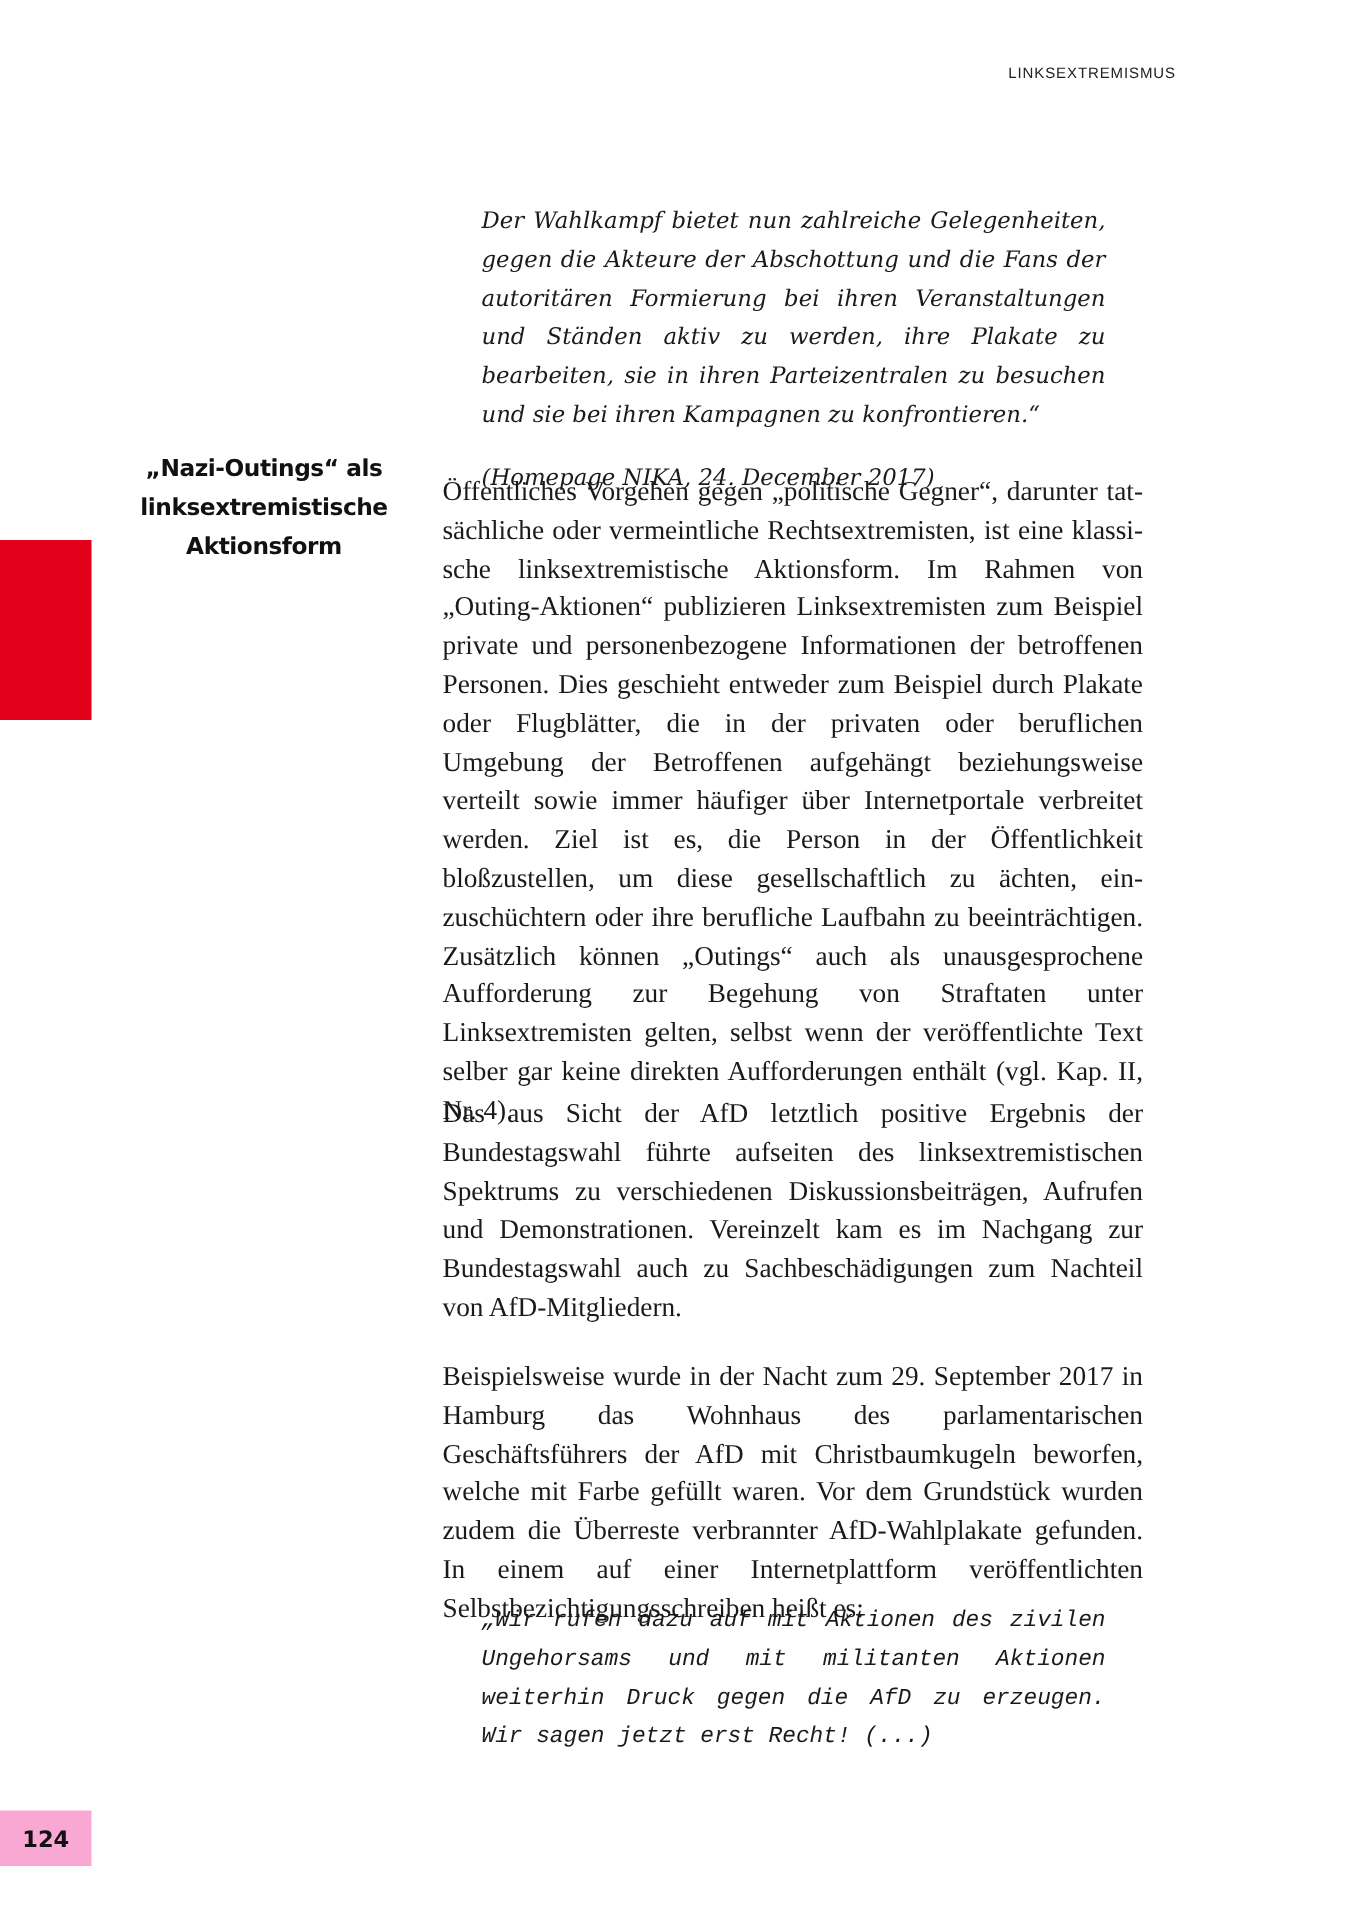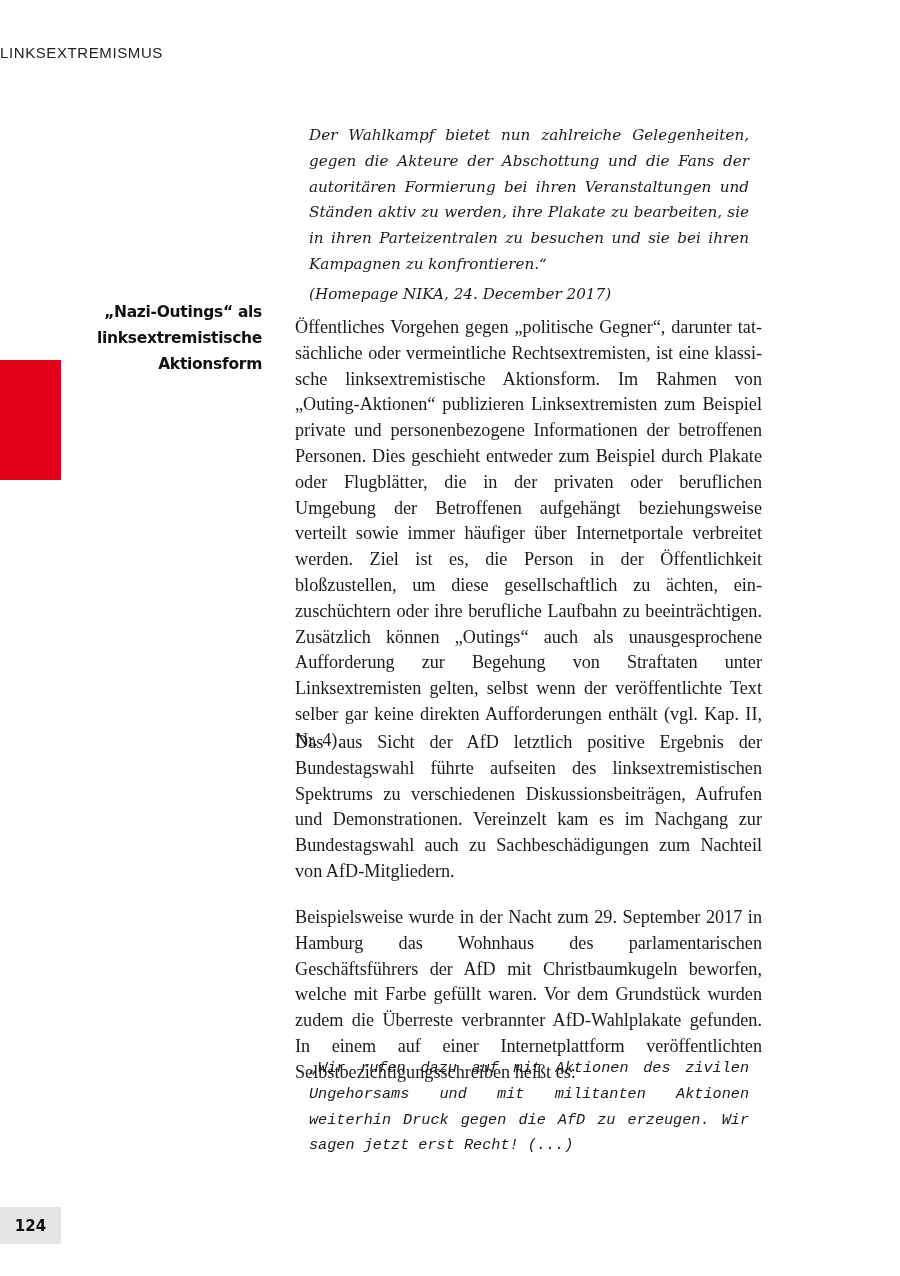--- a/index.html
+++ b/index.html
@@ -1,37 +1,37 @@
 <!DOCTYPE html>
 <html><head>
   <meta charset="utf-8">
   <style>
     html, body { margin: 0; padding: 0; background: #ffffff; }
     body { width: 900px; height: 1276px; position: relative; overflow: hidden; color: #1a1a1a; }
     .running-head {
-      position: absolute; top: 44px; left: 0; width: 784px; text-align: left;
-      font-family: "Liberation Sans", sans-serif; font-size: 15px; letter-spacing: 0.6px; color: #222;
+      position: absolute; top: 44px; left: 0; width: 784px; text-align: right;
+      font-family: "Liberation Sans", sans-serif; font-size: 10px; letter-spacing: 0.6px; color: #222;
     }
     .red-tab { position: absolute; left: 0; top: 360px; width: 61px; height: 120px; background: #e2001a; }
     .page-num-box {
-      position: absolute; left: 0; top: 1207px; width: 61px; height: 37px; background: #e5e5e5;
+      position: absolute; left: 0; top: 1207px; width: 61px; height: 37px; background: #f9a8d4;
       display: flex; align-items: center; justify-content: center;
       font-family: "DejaVu Sans", sans-serif; font-weight: bold; font-size: 15px; color: #111;
     }
     .quote {
       position: absolute; left: 305px; width: 448px;
       font-family: "DejaVu Serif", serif; font-style: italic; font-size: 15.2px; line-height: 25.8px;
       text-align: justify; color: #1a1a1a;
     }
-    .quote p { margin: 4px; }
+    .quote p { margin: 16px; }
     .quote .line-left { text-align: left; }
     .quote1 { top: 119px; }
     .quote2 { top: 1052px; font-family: Liberation Mono, monospace; }
     .margin-head {
-      position: absolute; left: 90px; top: 300px; width: 172px; text-align: right;
+      position: absolute; left: 90px; top: 300px; width: 172px; text-align: center;
       font-family: "DejaVu Sans", sans-serif; font-weight: bold; font-size: 15.5px; line-height: 25.8px; color: #111;
       letter-spacing: -0.3px;
     }
     .body-text {
       position: absolute; left: 280px; width: 497px;
       font-family: "Liberation Serif", serif; font-size: 18.2px; line-height: 25.8px;
       text-align: justify; hyphens: manual; color: #1a1a1a;
     }
     .body-text p { margin: 15px; }
     .p1 { top: 300px; }

